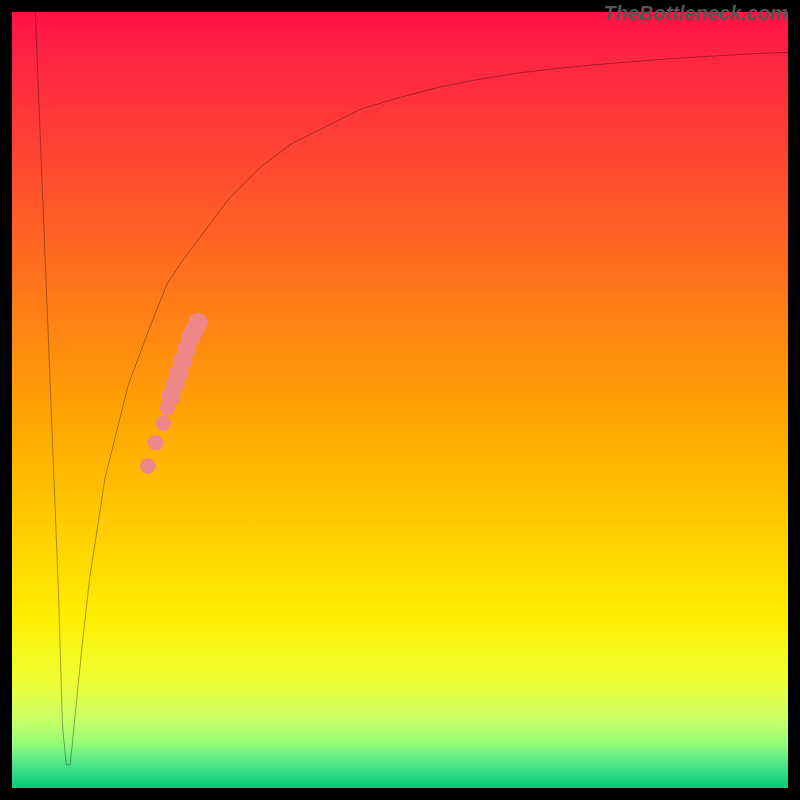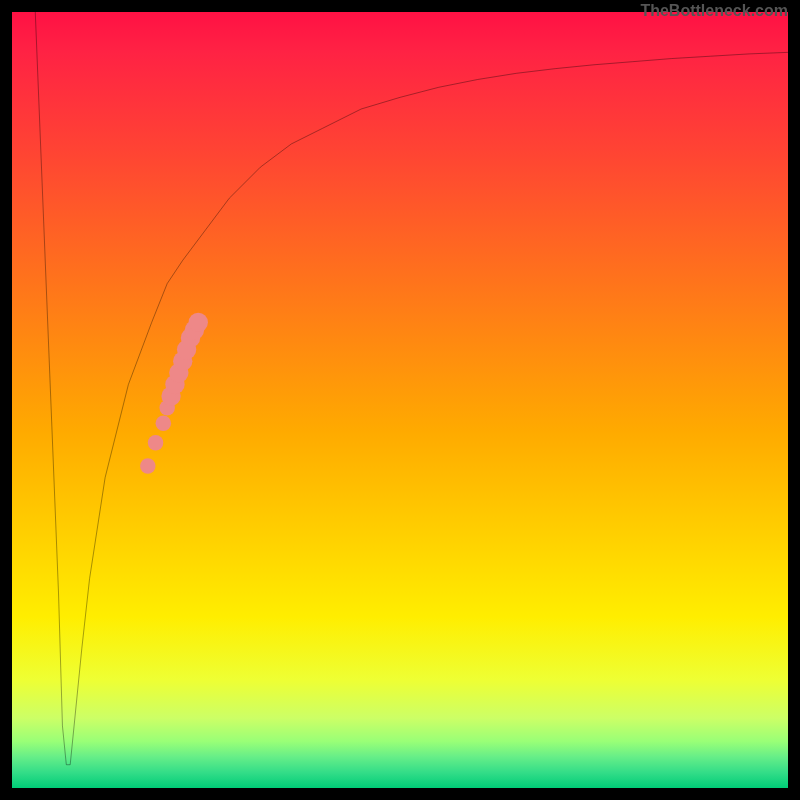--- a/index.html
+++ b/index.html
@@ -9,23 +9,24 @@
     background: #000;
     position: relative;
     font-family: Arial, sans-serif;
     overflow: hidden;
   }
   .watermark {
     position: absolute;
     top: 2px;
     right: 12px;
     color: #555;
-    font-size: 16px;
+    font-size: 20px;
     font-weight: bold;
     z-index: 10;
+    font-style: italic;
   }
   .plot-area {
     position: absolute;
     left: 12px;
     top: 12px;
     width: 776px;
     height: 776px;
   }
   .gradient-bg {
     position: absolute;

